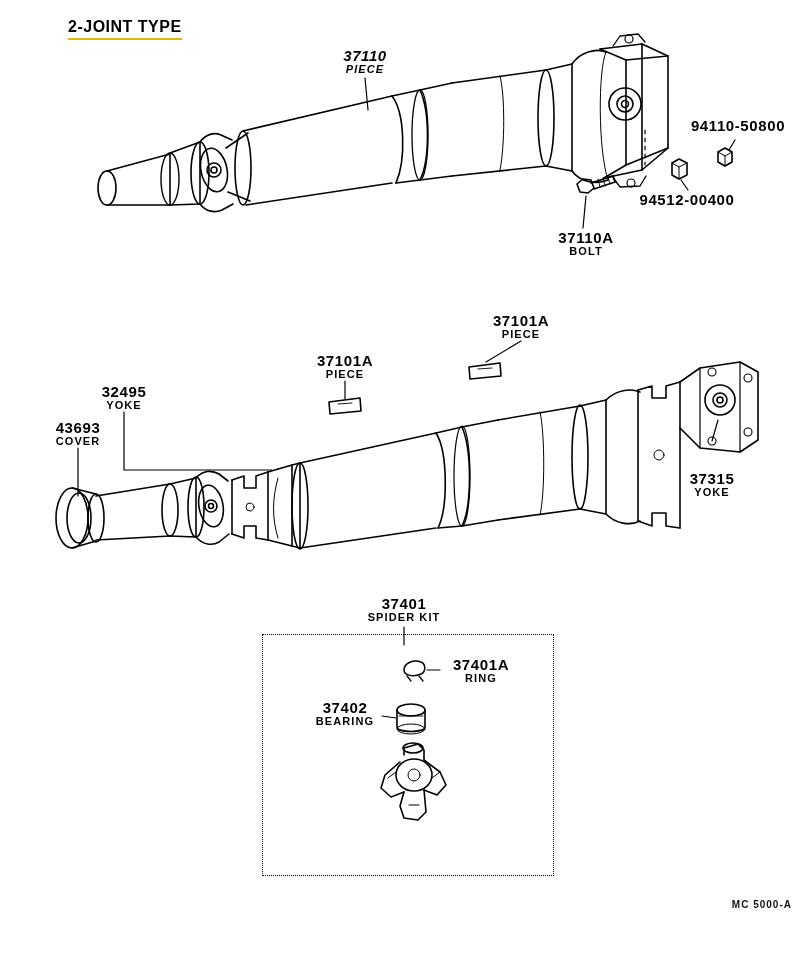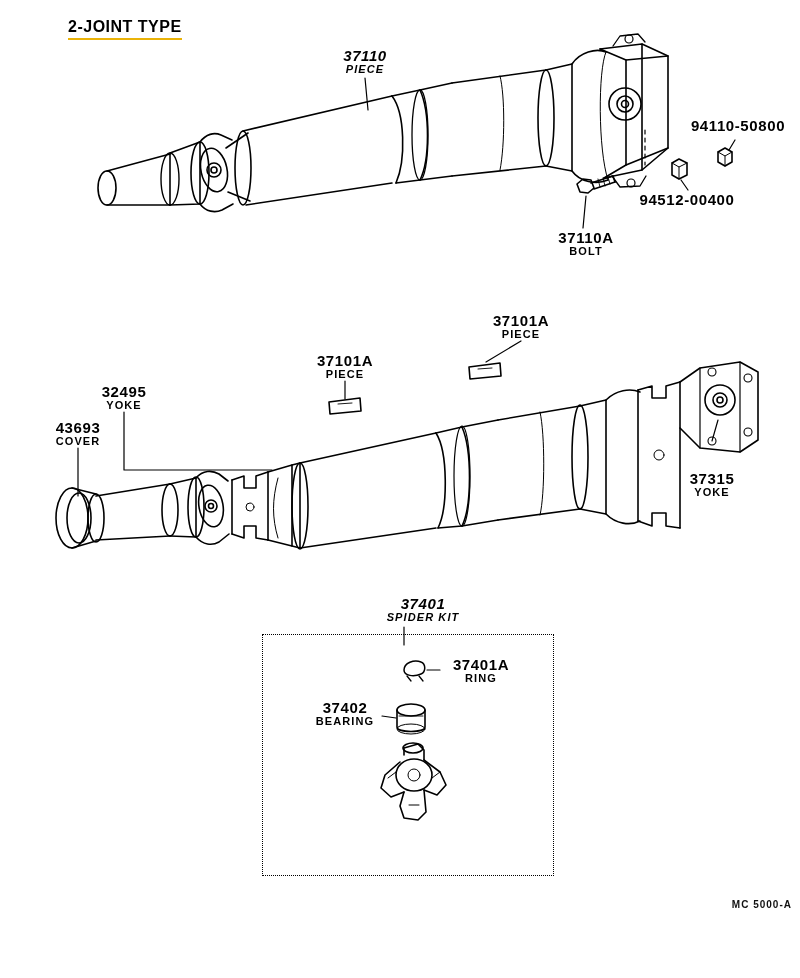--- a/index.html
+++ b/index.html
@@ -317,21 +317,21 @@
   <div class="lbl" style="left:38px; top:420px; width:80px;">
     <span class="num">43693</span>
     <span class="sub">COVER</span>
   </div>
 
   <div class="lbl" style="left:672px; top:439px; width:80px;margin-top:32px;">
     <span class="num">37315</span>
     <span class="sub">YOKE</span>
   </div>
 
-  <div class="lbl" style="left:368px; top:596px; width:110px;font-style:italic;">
+  <div class="lbl" style="left:349px; top:596px; width:110px;">
     <span class="num">37401</span>
     <span class="sub">SPIDER KIT</span>
   </div>
 
   <div class="lbl" style="left:441px; top:657px; width:80px;">
     <span class="num">37401A</span>
     <span class="sub">RING</span>
   </div>
 
   <div class="lbl" style="left:297px; top:700px; width:96px;">

